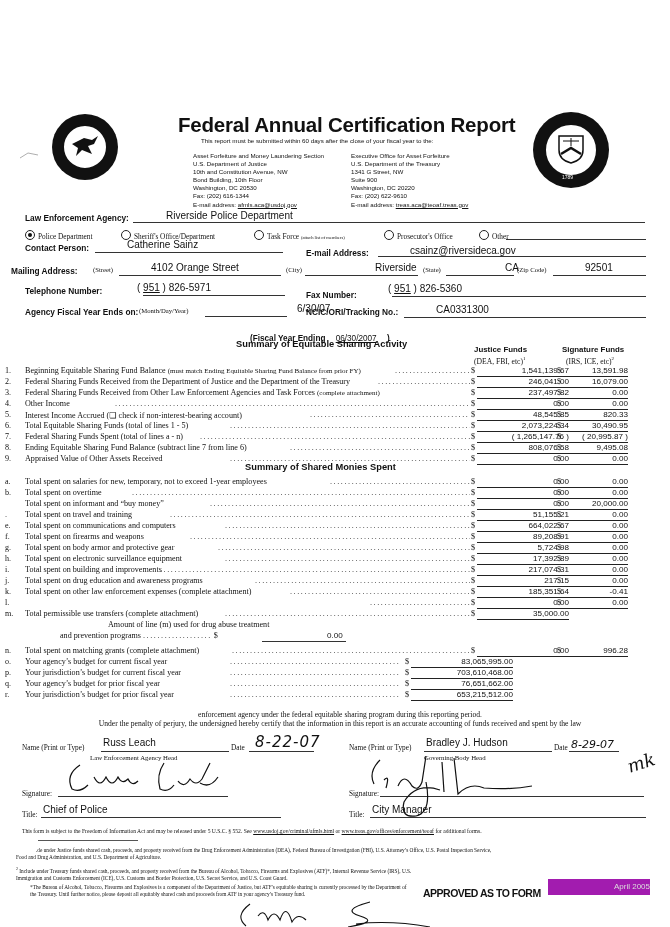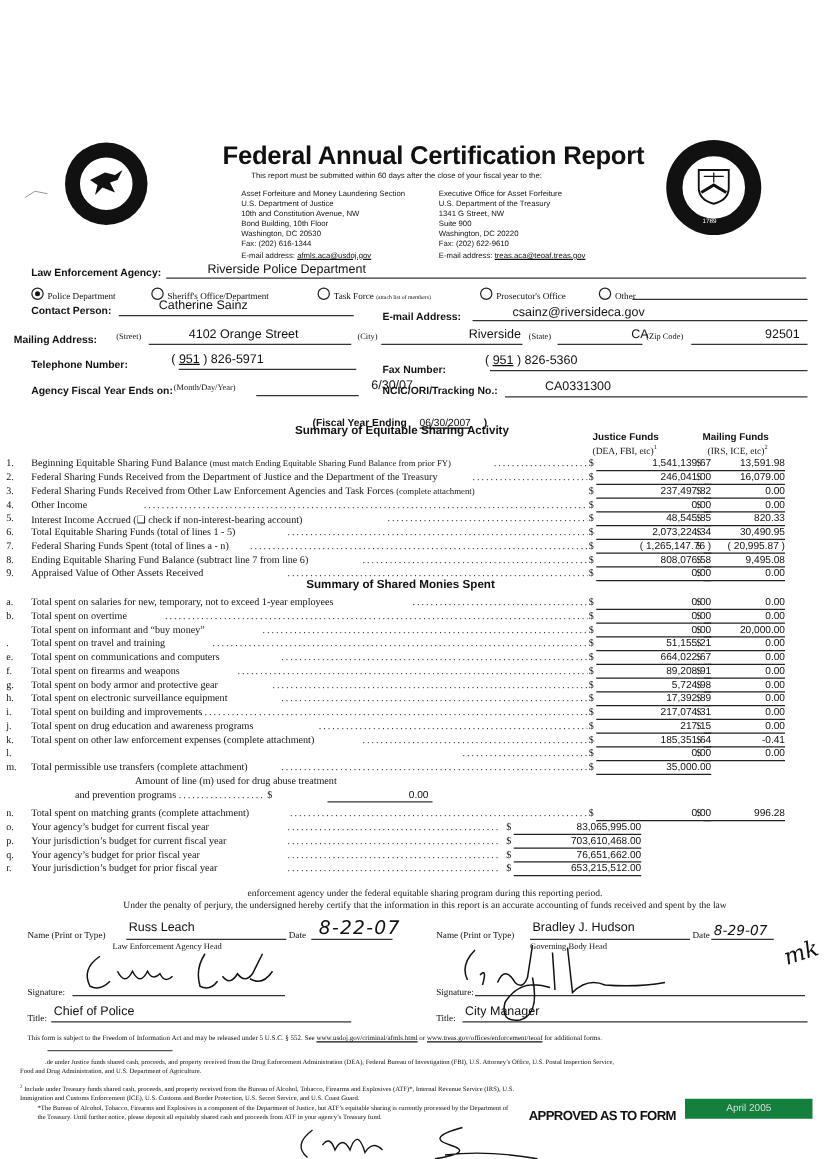--- a/index.html
+++ b/index.html
@@ -25,21 +25,21 @@
   .row { position:absolute; left:0; width:670px; height:10px; font-size:8.1px; }
   .row .num { position:absolute; left:5px; }
   .row .desc { position:absolute; left:25px; white-space:nowrap; }
   .row .dots { position:absolute; white-space:nowrap; overflow:hidden; letter-spacing:1.6px; }
   .money { position:absolute; font-family:"Liberation Sans", sans-serif; font-size:8.1px; }
   .money .dollar { position:absolute; left:0; font-family:"Liberation Serif", serif; }
   .money .amt { position:absolute; right:0; text-align:right; }
   .money .ul { position:absolute; left:6px; right:0; bottom:-1px; border-bottom:1px solid #222; }
   .section-head { font-size:9.3px; font-weight:bold; }
   .foot { font-size:5.3px; line-height:7px; }
-  .stamp { background:#15803d; color:#ddd; font-size:8px; text-align:center; }
+  .stamp { background:#a21caf; color:#ddd; font-size:8px; text-align:right; }
   svg.sig { position:absolute; overflow:visible; }
 </style>
 </head>
 <body>
 
 <div class="abs seal" style="left:52px;top:114px;width:66px;height:66px;">
   <div class="seal-inner" style="left:10px;top:10px;width:42px;height:42px;"></div>
   <svg class="abs" style="left:18px;top:20px;" width="30" height="26" viewBox="0 0 30 26">
     <path d="M2 10 L14 4 L22 6 L28 2 L24 10 L18 12 L22 20 L12 16 L6 22 L8 14 Z" fill="#111"></path>
   </svg>
@@ -105,21 +105,21 @@
 <div class="abs small serif" style="left:93px;top:266px;">(Street)</div>
 <div class="abs val sans" style="left:121px;top:262px;">4102 Orange Street</div>
 <div class="fline" style="left:119px;top:275px;width:162px;"></div>
 <div class="abs small serif" style="left:286px;top:266px;">(City)</div>
 <div class="abs val sans" style="left:345px;top:262px;">Riverside</div>
 <div class="fline" style="left:305px;top:275px;width:113px;"></div>
 <div class="abs small serif" style="left:423px;top:266px;">(State)</div>
 <div class="abs val sans" style="left:475px;top:262px;">CA</div>
 <div class="fline" style="left:446px;top:275px;width:68px;"></div>
 <div class="abs small serif" style="left:517px;top:266px;">(Zip Code)</div>
-<div class="abs val sans" style="left:582px;top:262px;text-align:right;">92501</div>
+<div class="abs val sans" style="left:555px;top:262px;text-align:right;">92501</div>
 <div class="fline" style="left:553px;top:275px;width:93px;"></div>
 
 <div class="abs lbl sans" style="left:25px;top:286px;">Telephone Number:</div>
 <div class="abs val sans" style="left:107px;top:282px;">( <span class="uline">951</span> ) <span>826-5971</span></div>
 <div class="fline" style="left:143px;top:295px;width:142px;"></div>
 <div class="abs lbl sans" style="left:306px;top:290px;">Fax Number:</div>
 <div class="abs val sans" style="left:358px;top:283px;">( <span class="uline">951</span> ) <span>826-5360</span></div>
 <div class="fline" style="left:392px;top:296px;width:254px;"></div>
 
 <div class="abs lbl sans" style="left:25px;top:307px;">Agency Fiscal Year Ends on:</div>
@@ -132,21 +132,21 @@
 
 <div class="abs section-head sans" style="left:236px;top:323px;margin-top:16px;">Summary of Equitable Sharing Activity</div>
 <div class="abs sans" style="left:250px;top:334px;font-size:8.2px;font-weight:bold;">
   <span>(Fiscal Year Ending</span>
   <span class="uline" style="font-weight:normal;padding:0 8px;">06/30/2007</span>
   <span>)</span>
 </div>
 
 <div class="abs sans" style="left:474px;top:345px;font-size:7.9px;font-weight:bold;">Justice Funds</div>
 <div class="abs serif" style="left:474px;top:356px;font-size:7.6px;"><span>(DEA, FBI, etc)</span><sup style="font-size:5px;">1</sup></div>
-<div class="abs sans" style="left:562px;top:345px;font-size:7.9px;font-weight:bold;">Mailing Funds</div>
+<div class="abs sans" style="left:562px;top:345px;font-size:7.9px;font-weight:bold;">Signature Funds</div>
 <div class="abs serif" style="left:566px;top:356px;font-size:7.6px;"><span>(IRS, ICE, etc)</span><sup style="font-size:5px;">2</sup></div>
 
 <div id="activity-rows">
     <div class="row serif" style="top: 366px;">
       <span class="num">1.</span>
       <span class="desc"><span>Beginning Equitable Sharing Fund Balance</span> <span style="font-size:7px;">(must match Ending Equitable Sharing Fund Balance from prior FY)</span></span>
       <span class="dots" style="left:395px;width:75px;">........................................................................................................................</span>
     </div>
     <div class="money" style="left: 471px; top: 366px; width: 98px; height: 10px;">
       <span class="dollar">$</span>

